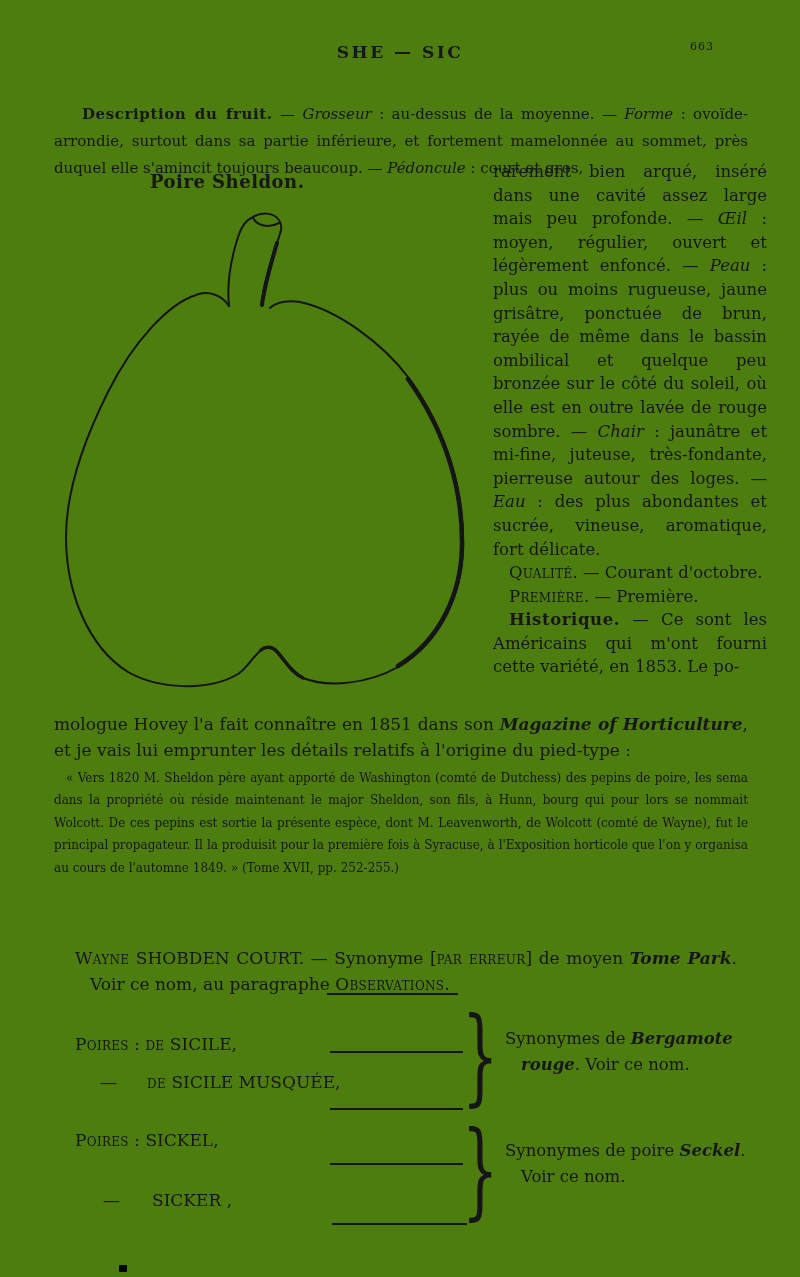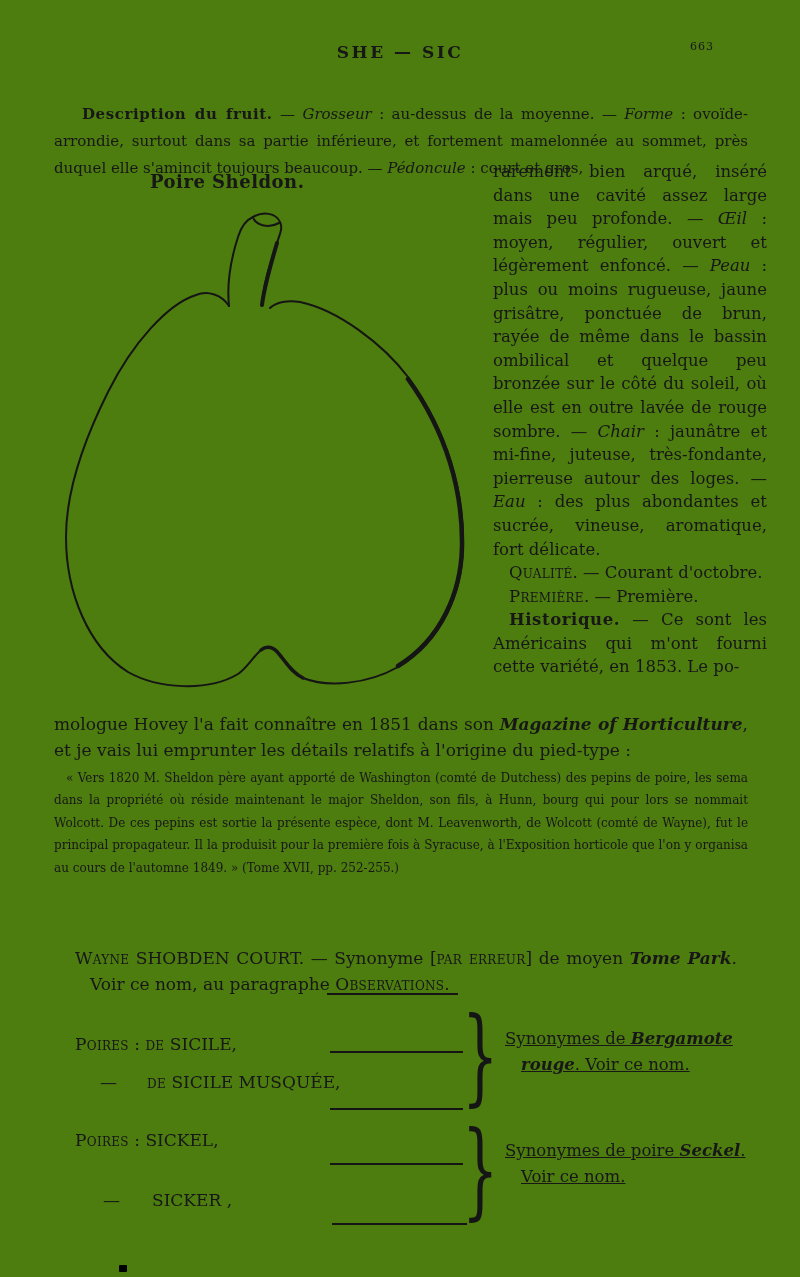--- a/index.html
+++ b/index.html
@@ -24,21 +24,21 @@
   .right-col p{margin:0;}
   .right-col p.ind{text-indent:16px;}
   .fullwidth{left:54px;top:694px;width:694px;font-size:17px;line-height:26px;}
   .quote{left:54px;top:755px;width:694px;font-size:12px;line-height:22.4px;text-indent:12px;}
   .shobden{left:75px;top:928px;width:662px;font-size:17px;line-height:26px;padding-left:15px;text-indent:-15px;box-sizing:border-box;}
   .rule{height:2px;background:#151515;}
   .syn-row{font-size:17px;white-space:nowrap;}
   .syn-row .dash{display:inline-block;}
   .syn-row .lbl-gap1{margin-left:30px;}
   .brace{font-size:104px;line-height:80px;font-weight:normal;transform:scaleX(0.55);transform-origin:left top;color:#151515;}
-  .syn-note{width:252px;font-size:16.5px;line-height:26px;padding-left:16px;text-indent:-16px;box-sizing:border-box;text-decoration:underline;}
+  .syn-note{width:252px;font-size:16.5px;line-height:26px;padding-left:16px;text-indent:-16px;box-sizing:border-box;}
   .ink-blot{left:119px;top:1265px;width:8px;height:7px;background:#000;border-radius:1px;}
 </style>
 </head>
 <body>
 
 <div class="sheet">
 
   <div class="abs header-title">SHE — SIC</div>
   <div class="abs page-number">663</div>
 

